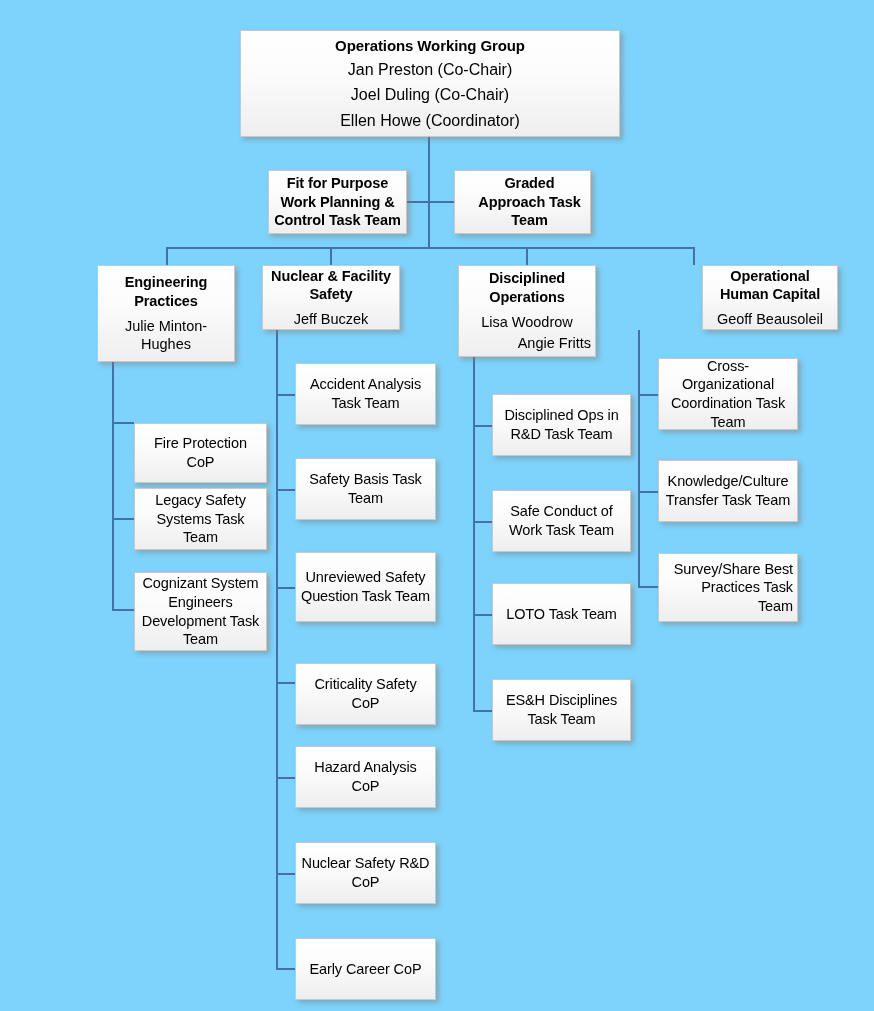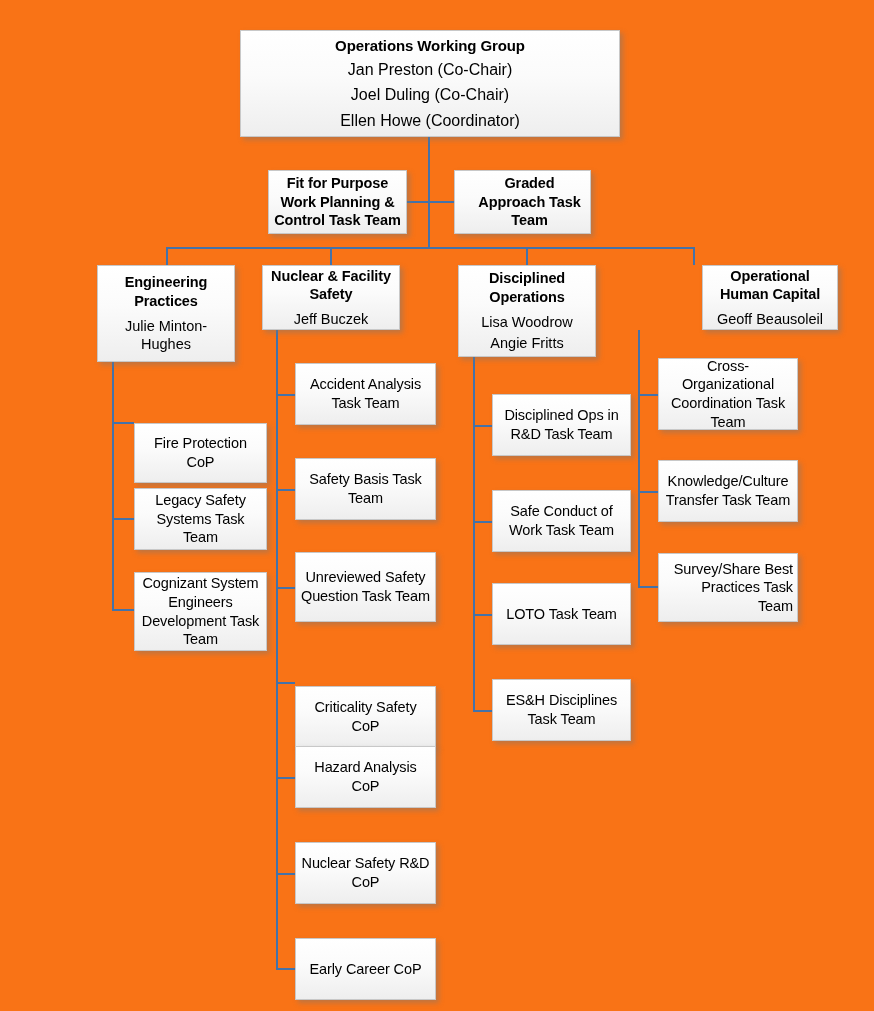--- a/index.html
+++ b/index.html
@@ -4,21 +4,21 @@
 <style>
   html, body {
     margin: 0;
     padding: 0;
     background: #ffffff;
   }
   #chart {
     position: relative;
     width: 874px;
     height: 1011px;
-    background: #f97316;
+    background: #7dd3fc;
     font-family: "Liberation Sans", sans-serif;
     overflow: hidden;
   }
 
   
   .conn {
     position: absolute;
     background: #4472a8;
   }
   .conn.v { width: 2px; }
@@ -52,21 +52,21 @@
   .node.leaf .ttl {
     font-weight: normal;
     font-size: 14.5px;
   }
   .node.root .ttl { font-size: 15px; }
   .node.root .ppl { font-size: 16px; }
   .node .ttl, .node .ppl { width: 100%; }
   .node .ppl { margin-top: 3px; }
   .node.root .ppl { margin-top: 5px; }
   .node.dept .ppl { margin-top: 6px; }
-  .node.dept .ppl + .ppl { margin-top: 3px; }
+  .node.dept .ppl + .ppl { margin-top: 3px; text-align: right; }
 </style>
 </head>
 <body>
 
 <div id="chart">
 
   <div class="conn v" style="left:428px; top:136px; height:113px;"></div>
 
   <div class="conn h" style="left:407px; top:201px; width:22px;"></div>
   <div class="conn h" style="left:428px; top:201px; width:26px;"></div>
@@ -146,21 +146,21 @@
 
   <div class="node leaf" style="left:295px; top:363px; width:141px; height:62px;">
     <div class="ttl">Accident Analysis Task Team</div>
   </div>
   <div class="node leaf" style="left:295px; top:458px; width:141px; height:62px;">
     <div class="ttl">Safety Basis Task Team</div>
   </div>
   <div class="node leaf" style="left:295px; top:552px; width:141px; height:70px;">
     <div class="ttl">Unreviewed Safety Question Task Team</div>
   </div>
-  <div class="node leaf" style="left:295px; top:686px; width:141px; height:62px;align-items:center;">
+  <div class="node leaf" style="left:295px; top:663px; width:141px; height:62px;align-items:center;">
     <div class="ttl">Criticality Safety CoP</div>
   </div>
   <div class="node leaf" style="left:295px; top:746px; width:141px; height:62px;">
     <div class="ttl">Hazard Analysis CoP</div>
   </div>
   <div class="node leaf" style="left:295px; top:842px; width:141px; height:62px;">
     <div class="ttl">Nuclear Safety R&amp;D CoP</div>
   </div>
   <div class="node leaf" style="left:295px; top:938px; width:141px; height:62px;">
     <div class="ttl">Early Career CoP</div>

